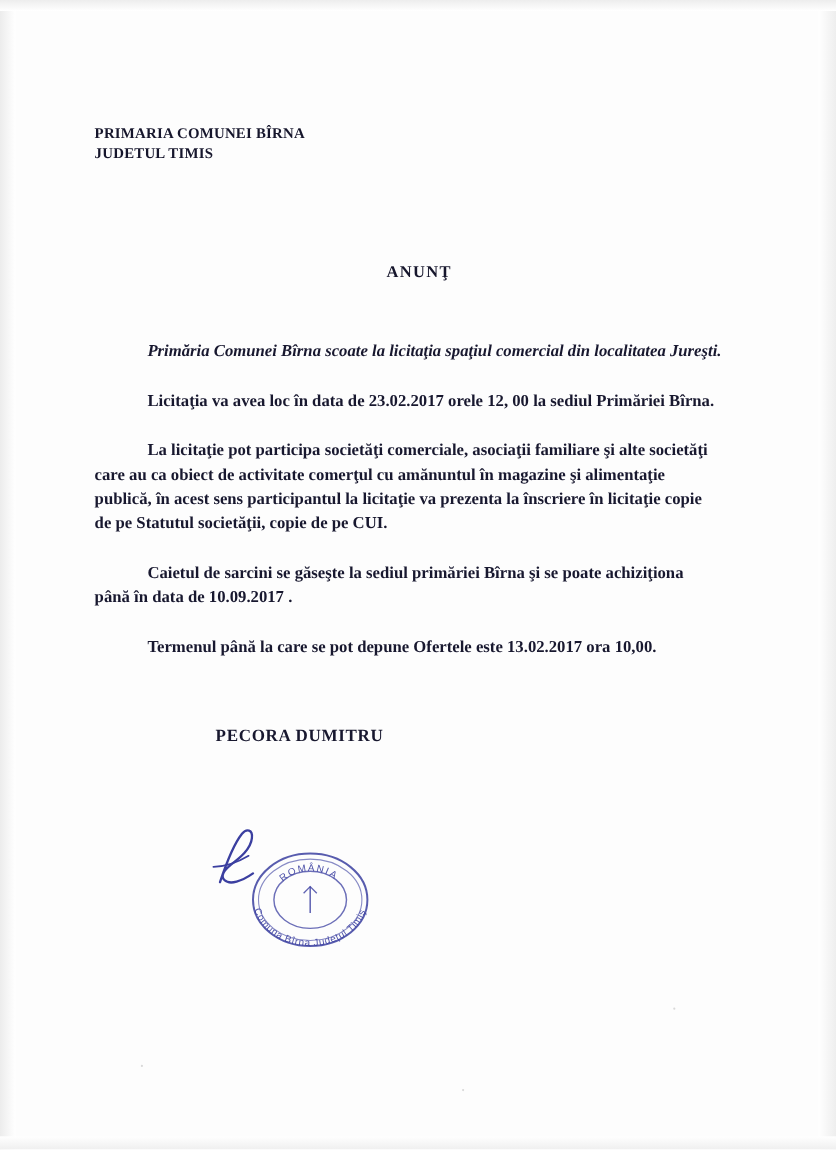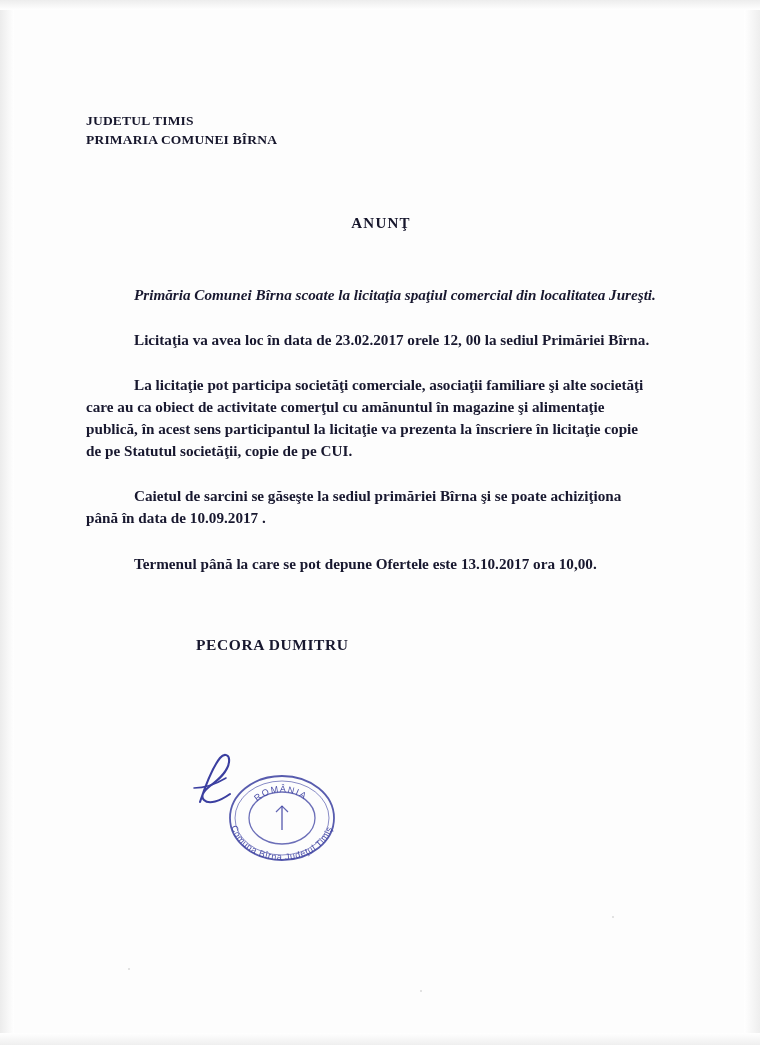--- a/index.html
+++ b/index.html
@@ -67,21 +67,21 @@
     line-height: 1.38;
     letter-spacing: 0.2px;
     color: #16162c;
   }
   #letterhead div {
     white-space: nowrap;
   }
 
   
   #doc-title {
-    margin-top: 66px;
+    margin-top: 91px;
     text-align: center;
     font-size: 15px;
     font-weight: bold;
     letter-spacing: 1.2px;
     padding-left: 20px;
     color: #16162c;
   }
 
   .para {
     margin-top: 23px;
@@ -142,31 +142,31 @@
   <div id="scan-edge-top"></div>
   <div id="scan-edge-bottom"></div>
 
   <div class="speckle" style="left:420px; top:990px; width:2px; height:2px;"></div>
   <div class="speckle" style="left:128px; top:968px; width:2px; height:2px;"></div>
   <div class="speckle" style="left:612px; top:916px; width:2px; height:2px;"></div>
 
   <div class="doc-body">
 
     <div id="letterhead">
+      <div>PRIMARIA COMUNEI BÎRNA</div>
       <div>JUDETUL TIMIS</div>
-      <div>PRIMARIA COMUNEI BÎRNA</div>
     </div>
 
     <div id="doc-title">ANUNŢ</div>
 
     <div class="para p-first">Primăria Comunei Bîrna scoate la licitaţia spaţiul comercial din localitatea Jureşti.</div>
     <div class="para">Licitaţia va avea loc în data de 23.02.2017  orele 12, 00 la sediul Primăriei Bîrna.</div>
     <div class="para">La licitaţie pot participa societăţi comerciale, asociaţii familiare şi alte societăţi care au ca obiect de activitate comerţul cu amănuntul în magazine şi alimentaţie publică, în acest sens participantul la licitaţie va prezenta la înscriere în licitaţie copie de pe Statutul societăţii, copie de pe CUI.</div>
     <div class="para">Caietul de  sarcini se găseşte la sediul primăriei Bîrna şi se poate achiziţiona până în data de 10.09.2017 .</div>
-    <div class="para">Termenul până la care se pot depune Ofertele este 13.10.2017  ora 10,00.</div>
+    <div class="para">Termenul până la care se pot depune Ofertele este 13.02.2017  ora 10,00.</div>
 
     <div id="signature-block">
       <div>PECORA DUMITRU</div>
     </div>
 
   </div>
 
   <div id="handwritten-signature">
     <svg width="86" height="70" viewBox="0 0 86 70">
       <path d="M14 58 C 20 40, 26 24, 34 14 C 38 9, 44 10, 43 18 C 42 28, 32 36, 24 42 C 18 47, 14 52, 18 56 C 23 61, 34 57, 44 50" fill="none" stroke="#3b3fa0" stroke-width="2.1" stroke-linecap="round"></path>

